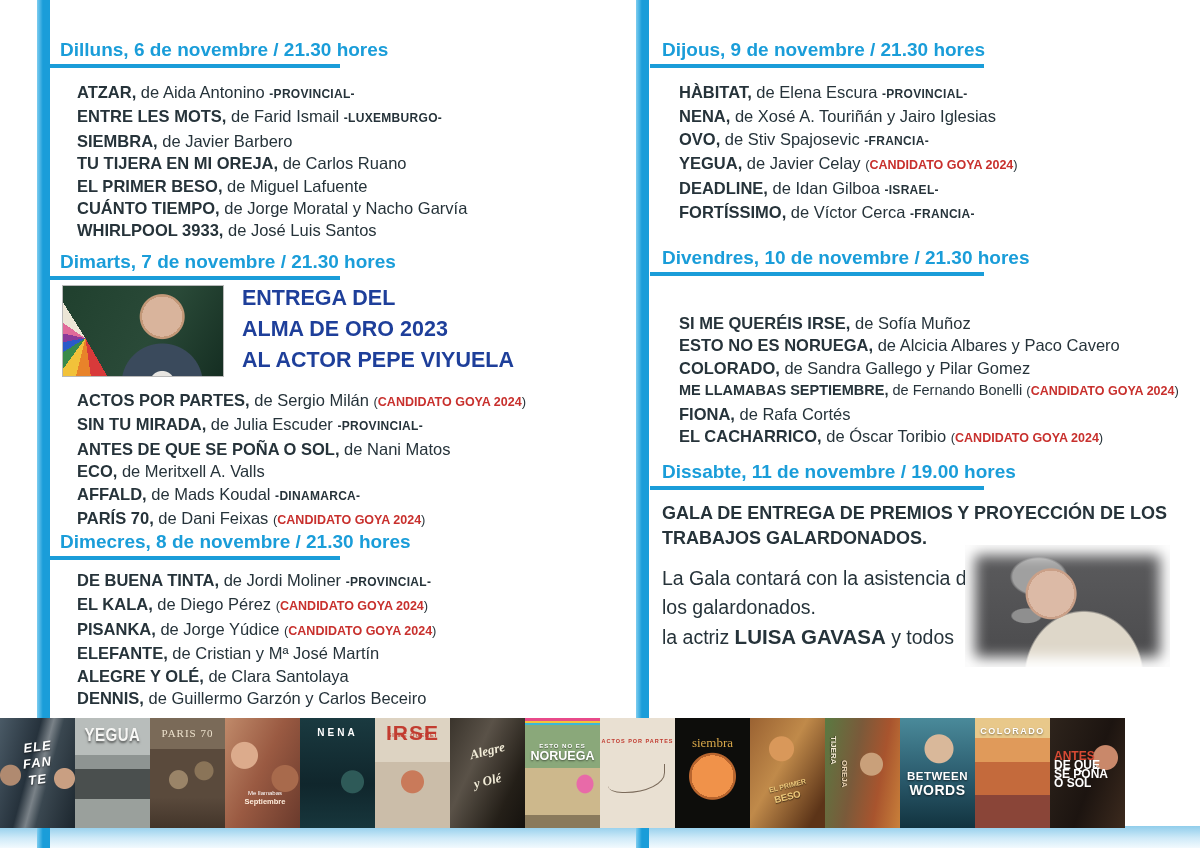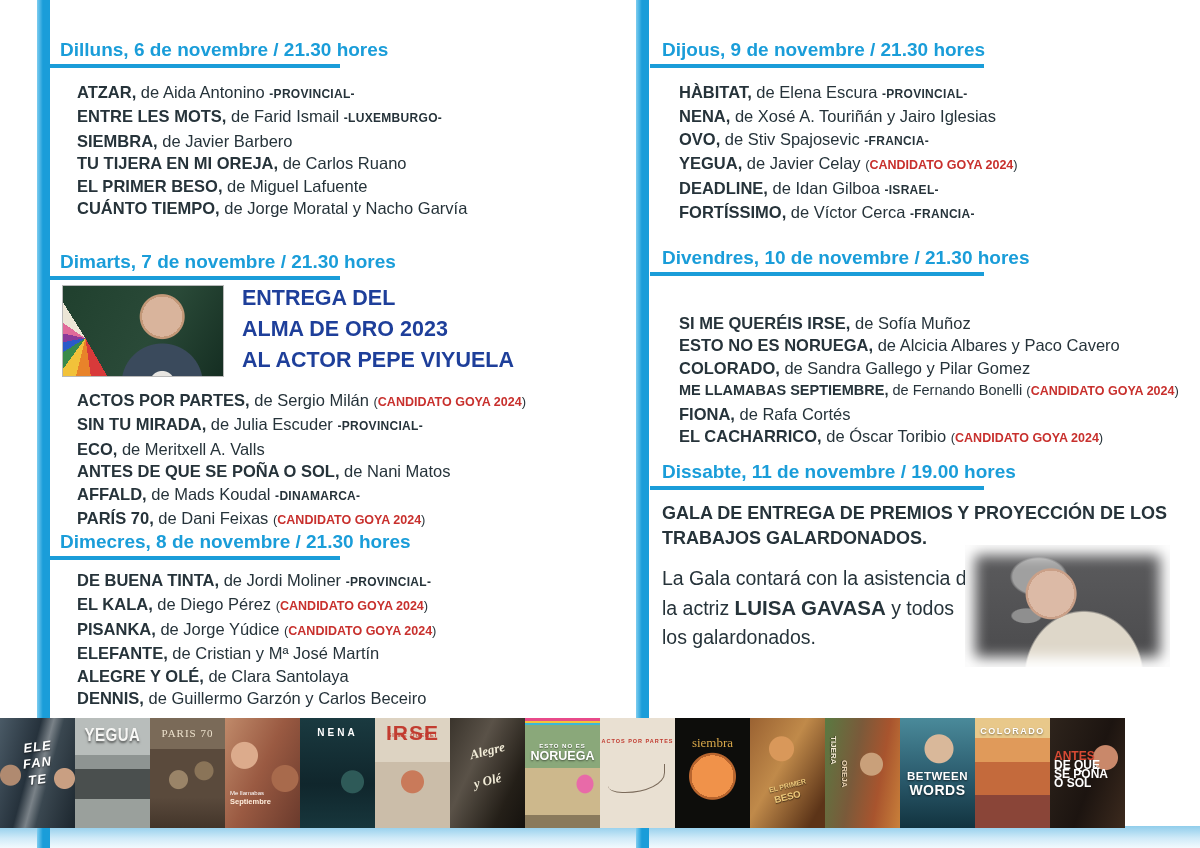--- a/index.html
+++ b/index.html
@@ -96,21 +96,21 @@
   .p-paris70{background:
       radial-gradient(circle at 72% 48%, #8a7458 0 9px, transparent 10px),
       radial-gradient(circle at 38% 56%, #9a8468 0 9px, transparent 10px),
       linear-gradient(180deg,#7a6a58 0 28%,#5a4a3c 28% 72%,#43352a 100%)}
   .p-paris70 .ln0{top:10px;font-family:"Liberation Serif",serif;font-weight:normal;font-size:11px;color:#ece1cc;letter-spacing:1px}
 
   .p-septiembre{background:
       radial-gradient(circle at 26% 34%, #dcab8c 0 13px, transparent 14px),
       radial-gradient(circle at 80% 55%, #a86a4c 0 13px, transparent 14px),
       linear-gradient(115deg,#c08a6a 0%,#9a5a42 48%,#6a3a2c 100%)}
-  .p-septiembre .ln{text-align:left;left:5px}
+  .p-septiembre .ln{text-align:center;left:5px}
   .p-septiembre .ln0{top:72px;font-size:6px;font-weight:normal}
   .p-septiembre .ln1{top:80px;font-size:7.5px;color:#ffeedd}
 
   .p-nena{background:
       radial-gradient(circle at 70% 58%, #2e5a58 0 11px, transparent 12px),
       linear-gradient(180deg,#1a3a40 0%,#10262c 60%,#17363c 100%)}
   .p-nena .ln0{top:10px;font-size:10px;letter-spacing:3px}
 
   .p-irse{background:
       radial-gradient(circle at 50% 58%, #c97a5a 0 11px, transparent 12px),
@@ -179,38 +179,39 @@
       <section class="section sec-l1">
         <div class="sec-header">Dilluns, 6 de novembre / 21.30 hores</div>
         <div class="sec-underline"></div>
         <div class="films flist-l1">
           <div class="film"><span class="ft">ATZAR,</span><span class="fc"> de Aida Antonino </span><span class="ftag">-PROVINCIAL-</span></div>
           <div class="film"><span class="ft">ENTRE LES MOTS,</span><span class="fc"> de Farid Ismail </span><span class="ftag">-LUXEMBURGO-</span></div>
           <div class="film"><span class="ft">SIEMBRA,</span><span class="fc"> de Javier Barbero </span></div>
           <div class="film"><span class="ft">TU TIJERA EN MI OREJA,</span><span class="fc"> de Carlos Ruano </span></div>
           <div class="film"><span class="ft">EL PRIMER BESO,</span><span class="fc"> de Miguel Lafuente </span></div>
           <div class="film"><span class="ft">CUÁNTO TIEMPO,</span><span class="fc"> de Jorge Moratal y Nacho Garvía </span></div>
+          <div class="film"><span class="ft">WHIRLPOOL 3933,</span><span class="fc"> de José Luis Santos </span></div>
         </div>
       </section>
       <section class="section sec-l2">
         <div class="sec-header">Dimarts, 7 de novembre / 21.30 hores</div>
         <div class="sec-underline"></div>
         <div class="award">
           <div class="pepe-photo"></div>
           <div class="award-text">
             <div class="award-line">ENTREGA DEL</div>
             <div class="award-line">ALMA DE ORO 2023</div>
             <div class="award-line">AL ACTOR PEPE VIYUELA</div>
           </div>
         </div>
         <div class="films flist-l2">
           <div class="film"><span class="ft">ACTOS POR PARTES,</span><span class="fc"> de Sergio Milán </span><span class="fparen">(</span><span class="fgoya">CANDIDATO GOYA 2024</span><span class="fparen">)</span></div>
           <div class="film"><span class="ft">SIN TU MIRADA,</span><span class="fc"> de Julia Escuder </span><span class="ftag">-PROVINCIAL-</span></div>
+          <div class="film"><span class="ft">ANTES DE QUE SE POÑA O SOL,</span><span class="fc"> de Nani Matos </span></div>
           <div class="film"><span class="ft">ECO,</span><span class="fc"> de Meritxell A. Valls </span></div>
-          <div class="film"><span class="ft">ANTES DE QUE SE POÑA O SOL,</span><span class="fc"> de Nani Matos </span></div>
           <div class="film"><span class="ft">AFFALD,</span><span class="fc"> de Mads Koudal </span><span class="ftag">-DINAMARCA-</span></div>
           <div class="film"><span class="ft">PARÍS 70,</span><span class="fc"> de Dani Feixas </span><span class="fparen">(</span><span class="fgoya">CANDIDATO GOYA 2024</span><span class="fparen">)</span></div>
         </div>
       </section>
       <section class="section sec-l3">
         <div class="sec-header">Dimecres, 8 de novembre / 21.30 hores</div>
         <div class="sec-underline"></div>
         <div class="films flist-l3">
           <div class="film"><span class="ft">DE BUENA TINTA,</span><span class="fc"> de Jordi Moliner </span><span class="ftag">-PROVINCIAL-</span></div>
           <div class="film"><span class="ft">EL KALA,</span><span class="fc"> de Diego Pérez </span><span class="fparen">(</span><span class="fgoya">CANDIDATO GOYA 2024</span><span class="fparen">)</span></div>
@@ -249,22 +250,22 @@
       <section class="section sec-r3">
         <div class="sec-header">Dissabte, 11 de novembre / 19.00 hores</div>
         <div class="sec-underline"></div>
         <div class="gala">
           <div class="gala-bold">
             <div>GALA DE ENTREGA DE PREMIOS Y PROYECCIÓN DE LOS</div>
             <div>TRABAJOS GALARDONADOS.</div>
           </div>
           <div class="gala-para">
             <div><span>La Gala contará con la asistencia de</span></div>
+            <div><span>los galardonados.</span></div>
             <div><span>la actriz </span><span class="seg-b">LUISA GAVASA</span><span> y todos</span></div>
-            <div><span>los galardonados.</span></div>
           </div>
         </div>
         <div class="luisa-photo"></div>
       </section>
     </div>
 
 
   <div class="strip">
     <div class="strip-band"></div>
     <div class="strip-row">

